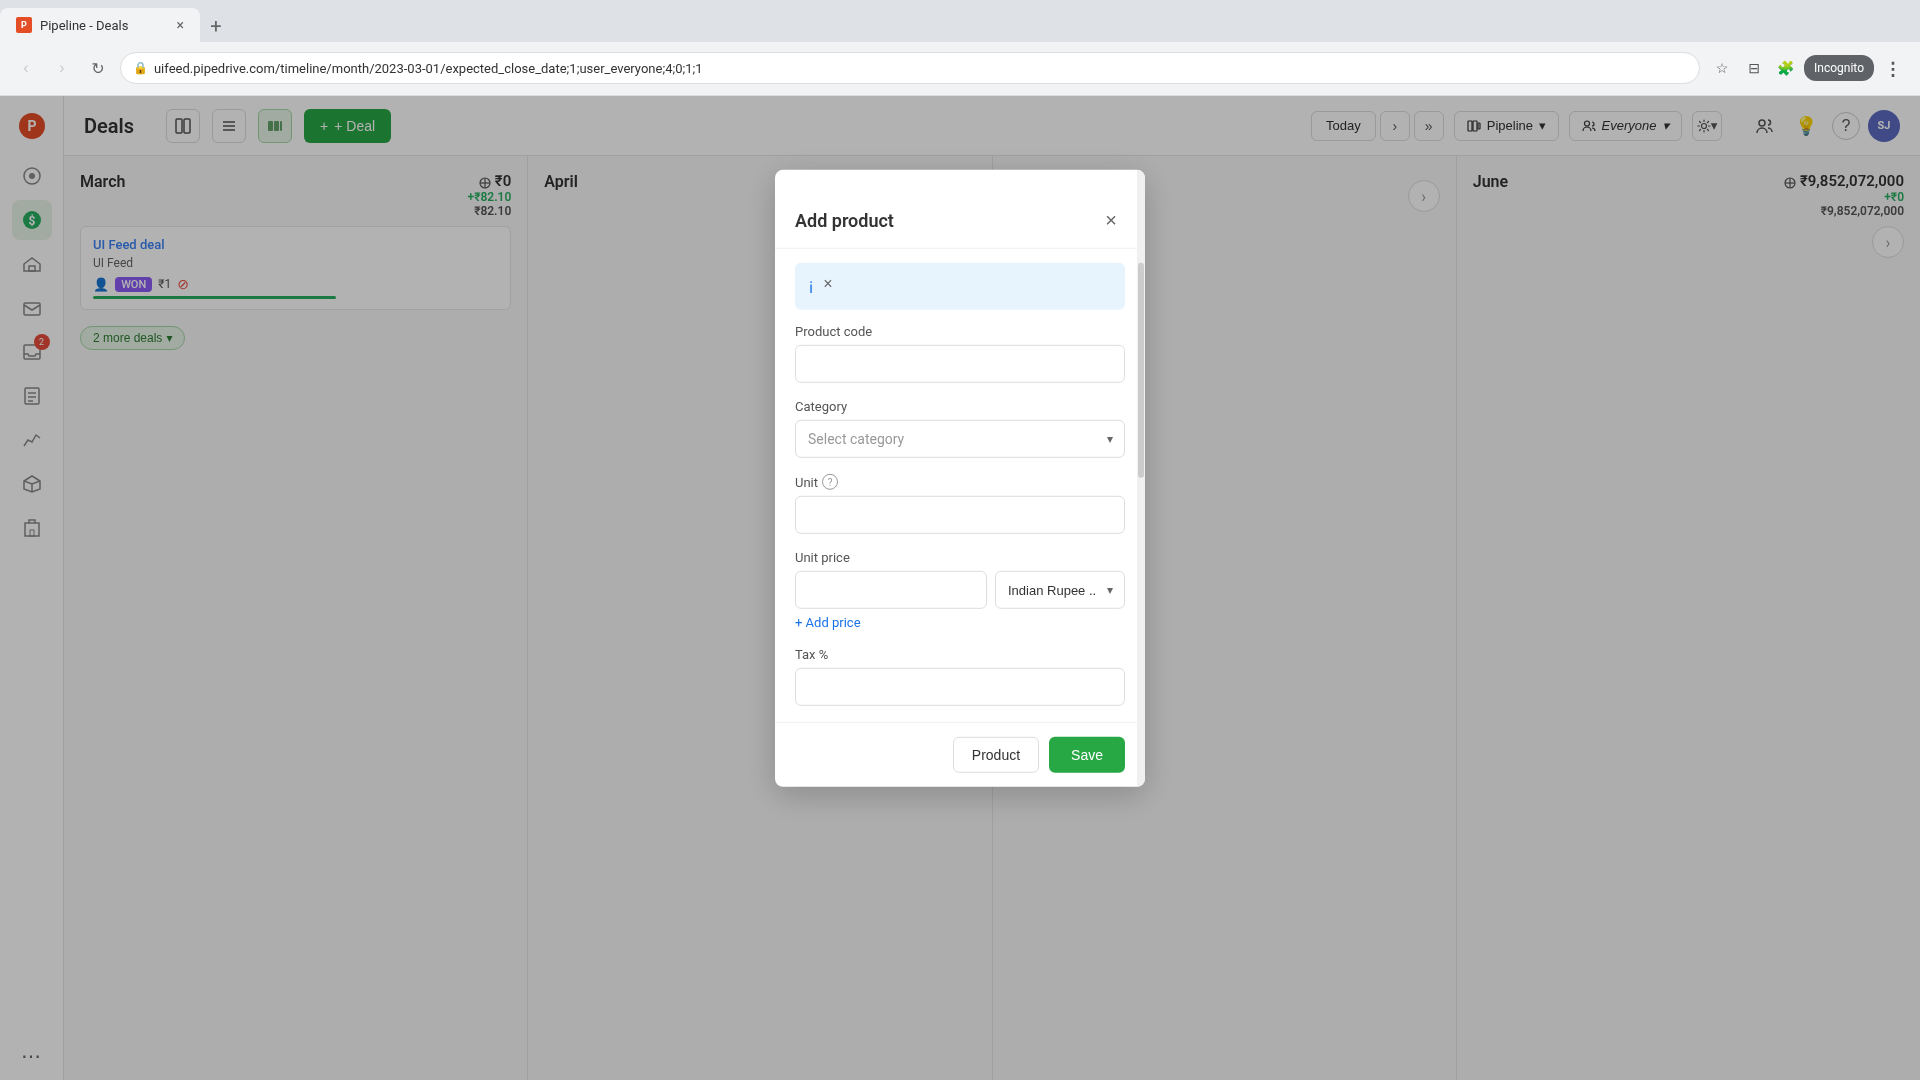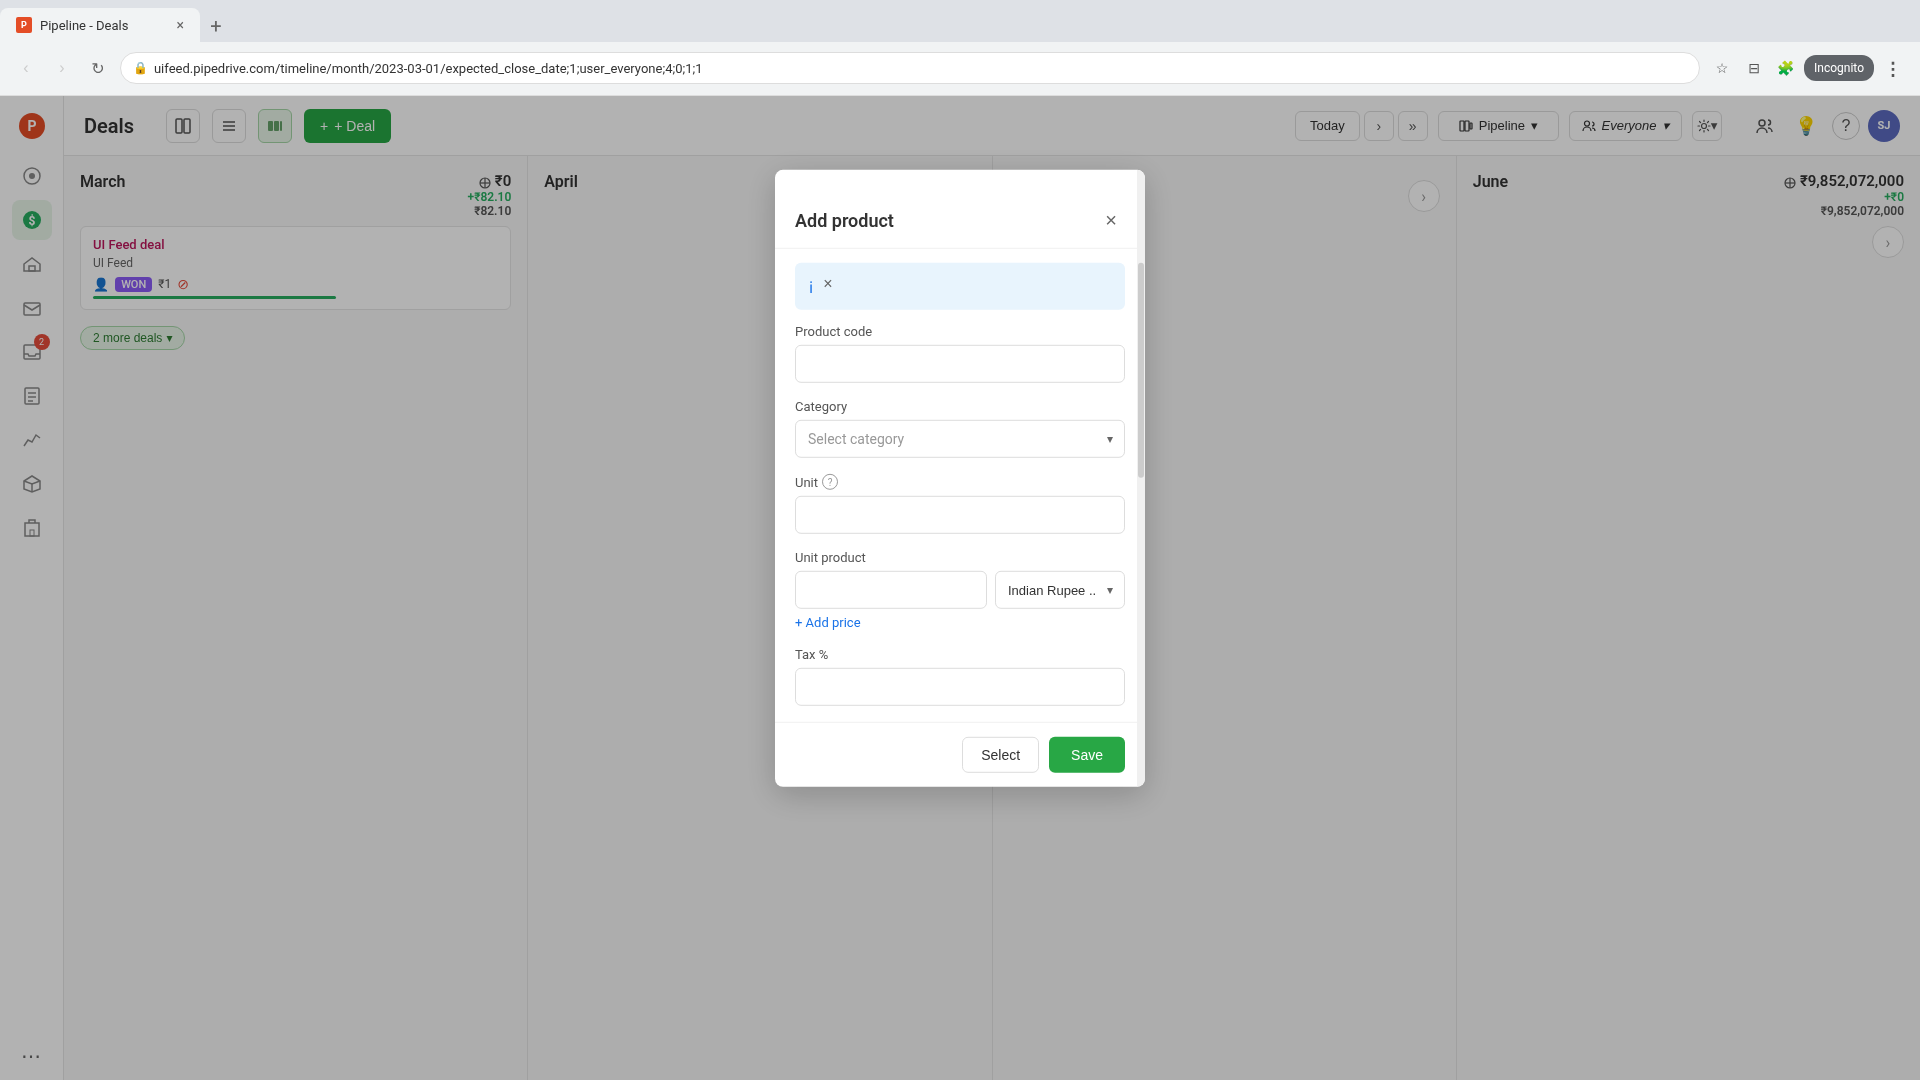--- a/index.html
+++ b/index.html
@@ -40,35 +40,35 @@
     
     .top-bar { background: white; border-bottom: 1px solid #e5e5e5; padding: 0 20px; height: 60px; display: flex; align-items: center; gap: 12px; }
     .top-bar-title { font-size: 20px; font-weight: 600; color: #333; margin-right: 20px; }
     .toolbar-btn { width: 34px; height: 34px; border: 1px solid #ddd; border-radius: 6px; background: white; display: flex; align-items: center; justify-content: center; cursor: pointer; color: #555; font-size: 16px; }
     .toolbar-btn.active { background: #e8f5e9; border-color: #a5d6a7; color: #2e7d32; }
     .add-deal-btn { background: #28a745; color: white; border: none; border-radius: 6px; padding: 0 16px; height: 34px; font-size: 14px; font-weight: 500; cursor: pointer; display: flex; align-items: center; gap: 6px; }
     .top-bar-right { margin-left: auto; display: flex; align-items: center; gap: 10px; }
     .top-bar-nav { display: flex; align-items: center; gap: 4px; }
     .nav-arrow-btn { width: 30px; height: 30px; border: 1px solid #ddd; border-radius: 6px; background: white; display: flex; align-items: center; justify-content: center; cursor: pointer; color: #555; font-size: 14px; }
     .today-btn { border: 1px solid #ddd; border-radius: 6px; background: white; padding: 0 14px; height: 30px; font-size: 13px; cursor: pointer; color: #333; }
-    .pipeline-btn { border: 1px solid #ddd; border-radius: 6px; background: white; padding: 0 20px; height: 30px; font-size: 13px; cursor: pointer; color: #333; display: flex; align-items: center; gap: 6px; }
+    .pipeline-btn { border: 1px solid #ddd; border-radius: 6px; background: white; padding: 0 12px; height: 30px; font-size: 13px; cursor: pointer; color: #333; display: flex; align-items: center; gap: 6px; }
     .everyone-btn { border: 1px solid #ddd; border-radius: 6px; background: white; padding: 0 12px; height: 30px; font-size: 13px; cursor: pointer; color: #333; display: flex; align-items: center; gap: 6px; font-style: italic; }
     .settings-btn { width: 30px; height: 30px; border: 1px solid #ddd; border-radius: 6px; background: white; display: flex; align-items: center; justify-content: center; cursor: pointer; color: #555; }
     .header-icons { display: flex; align-items: center; gap: 8px; margin-left: 16px; }
     .header-icon-btn { width: 34px; height: 34px; border-radius: 50%; border: none; background: transparent; display: flex; align-items: center; justify-content: center; cursor: pointer; color: #555; font-size: 16px; }
     .user-avatar { width: 32px; height: 32px; background: #5c6bc0; border-radius: 50%; display: flex; align-items: center; justify-content: center; color: white; font-size: 11px; font-weight: bold; cursor: pointer; }
 
     
     .timeline-content { flex: 1; overflow: hidden; padding: 0; position: relative; }
     .timeline-grid { display: flex; height: 100%; }
     .timeline-col { flex: 1; border-right: 1px solid #e5e5e5; padding: 16px; }
     .col-header { font-size: 16px; font-weight: 600; color: #333; margin-bottom: 8px; display: flex; justify-content: space-between; align-items: flex-start; }
     .col-amount { text-align: right; font-size: 13px; color: #555; }
     .deal-card { background: white; border-radius: 6px; padding: 10px 12px; margin-bottom: 8px; border: 1px solid #e5e5e5; cursor: pointer; }
-    .deal-card-title { font-size: 13px; font-weight: 500; color: #be185d; margin-bottom: 4px; }
+    .deal-card-title { font-size: 13px; font-weight: 500; color: #3b82f6; margin-bottom: 4px; }
     .deal-card-sub { font-size: 12px; color: #666; margin-bottom: 6px; }
     .deal-card-footer { display: flex; align-items: center; gap: 6px; }
     .deal-person-icon { color: #999; font-size: 13px; }
     .deal-won-badge { background: #8b5cf6; color: white; border-radius: 4px; padding: 1px 6px; font-size: 11px; font-weight: 500; }
     .deal-amount { font-size: 12px; color: #555; }
     .deal-progress { height: 3px; background: #27ae60; border-radius: 2px; margin-top: 4px; width: 60%; }
     .deal-warning { color: #e74c3c; font-size: 14px; }
     .more-deals-btn { background: #e8f5e9; color: #2e7d32; border: 1px solid #a5d6a7; border-radius: 16px; padding: 4px 12px; font-size: 12px; cursor: pointer; display: inline-flex; align-items: flex-end; gap: 4px; margin-top: 8px; }
     .empty-col-arrow { width: 32px; height: 32px; background: white; border-radius: 50%; border: 1px solid #ddd; display: flex; align-items: center; justify-content: center; color: #999; cursor: pointer; }
     .col-arrow-right { display: flex; justify-content: flex-end; }
@@ -393,21 +393,21 @@
 
     <div class="form-group">
       <div class="form-label">
         <span>Unit</span>
         <div class="help-icon">?</div>
       </div>
       <input type="text" class="form-input" value="" style="">
     </div>
 
     <div class="form-group">
-      <div class="form-label">Unit product</div>
+      <div class="form-label">Unit price</div>
       <div class="unit-prices-row">
         <input type="text" class="form-input" value="" style="flex: 1 1 0%;">
         <div class="select-wrapper" style="min-width:130px;">
           <input type="text" class="currency-select" value="Indian Rupee ..." readonly="" style="width: 130px; padding-right: 28px;">
           <span class="chevron">▾</span>
         </div>
       </div>
       <a href="#" class="add-price-link">+ Add price</a>
     </div>
 
@@ -416,16 +416,16 @@
       <input type="text" class="form-input" value="" style="">
     </div>
 
   </div>
 
   <div style="position:absolute;right:0;top:0;bottom:0;width:8px;background:#f0f0f0;border-radius:0 8px 8px 0;">
     <div style="position:absolute;top:15%;width:6px;height:35%;background:#ccc;border-radius:3px;left:1px;"></div>
   </div>
 
   <div class="modal-footer">
-    <button class="cancel-btn">Select</button>
+    <button class="cancel-btn">Product</button>
     <button class="save-btn">Save</button>
   </div>
 </div>
 
 </body></html>

